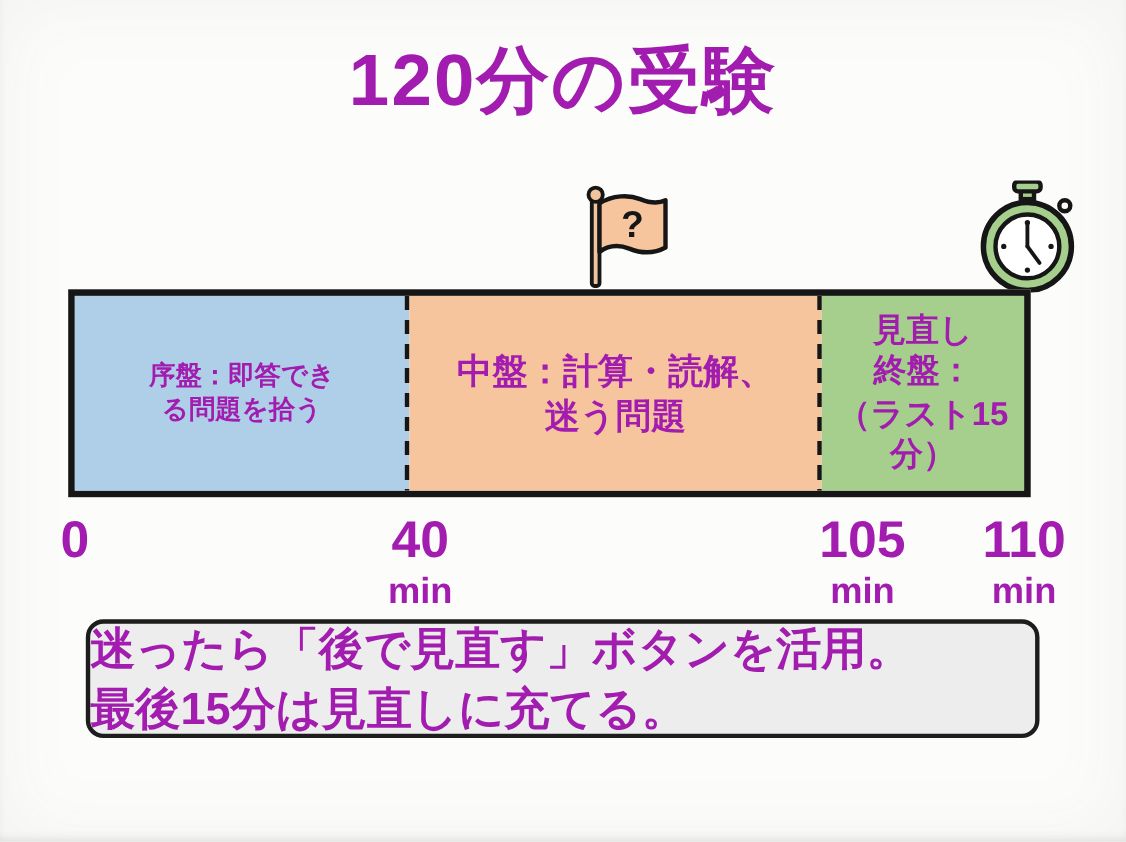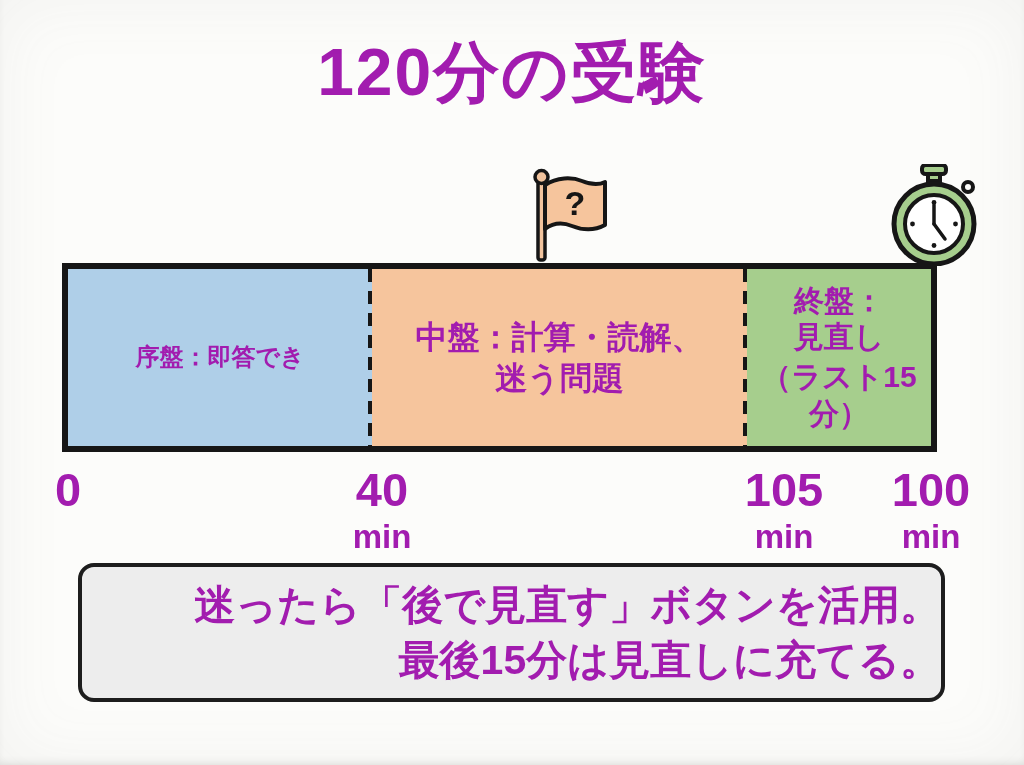--- a/index.html
+++ b/index.html
@@ -100,27 +100,27 @@
   .tick.t40  { left: 382px; }
   .tick.t105 { left: 784px; }
   .tick.t120 { left: 931px; }
 
   
   .note {
     position: absolute;
     left: 78px;
     top: 563px;
     width: 867px;
-    height: 139px;
+    height: 108px;
     background: #EDEDED;
     border: 4px solid #1d1d1d;
     border-radius: 16px;
     display: flex;
     flex-direction: column;
-    align-items: flex-end;
+    align-items: flex-start;
     justify-content: center;
     text-align: center;
     font-size: 41px;
     font-weight: 800;
     line-height: 1.32;
   }
 </style>
 </head>
 <body>
 
@@ -154,48 +154,49 @@
       <circle cx="50" cy="81.5" r="2.4" fill="#161616"></circle>
       <circle cx="28.5" cy="60" r="2.4" fill="#161616"></circle>
       <path d="M50 60 L50 41" stroke="#161616" stroke-width="3.5" stroke-linecap="round"></path>
       <path d="M50 60 L61 75" stroke="#161616" stroke-width="3.5" stroke-linecap="round"></path>
     </svg>
   </div>
 
   <div class="bar">
     <div class="segment early">
       <div>序盤：即答でき</div>
+      <div>る問題を拾う</div>
     </div>
     <div class="segment middle">
       <div>中盤：計算・読解、</div>
       <div>迷う問題</div>
     </div>
     <div class="segment late">
+      <div>見直し</div>
       <div>終盤：</div>
-      <div>見直し</div>
       <div class="sub-line">（ラスト15分）</div>
     </div>
     <div class="separator sep-1"></div>
     <div class="separator sep-2"></div>
   </div>
 
   <div class="tick t0">
     <div class="tick-value">0</div>
     <div class="tick-unit"></div>
   </div>
   <div class="tick t40">
     <div class="tick-value">40</div>
     <div class="tick-unit">min</div>
   </div>
   <div class="tick t105">
     <div class="tick-value">105</div>
     <div class="tick-unit">min</div>
   </div>
   <div class="tick t120">
-    <div class="tick-value">100</div>
+    <div class="tick-value">110</div>
     <div class="tick-unit">min</div>
   </div>
 
   <div class="note">
     <div>迷ったら「後で見直す」ボタンを活用。</div>
     <div>最後15分は見直しに充てる。</div>
   </div>
 
 </div>
 

